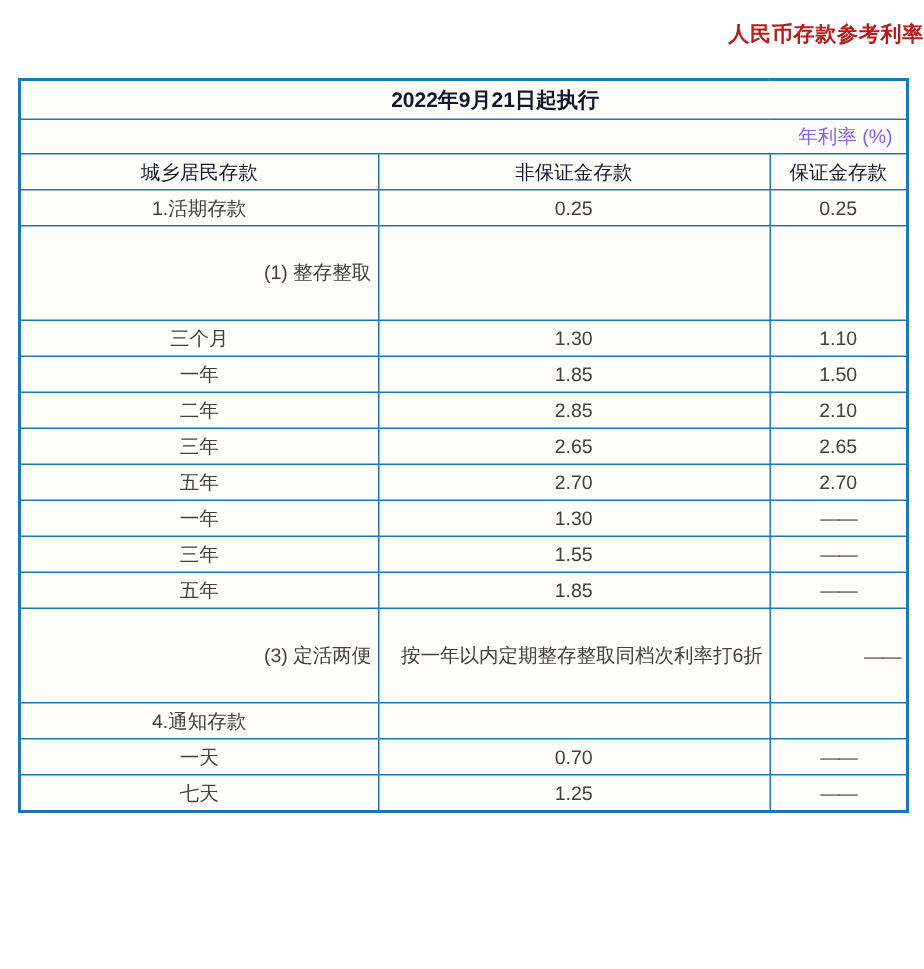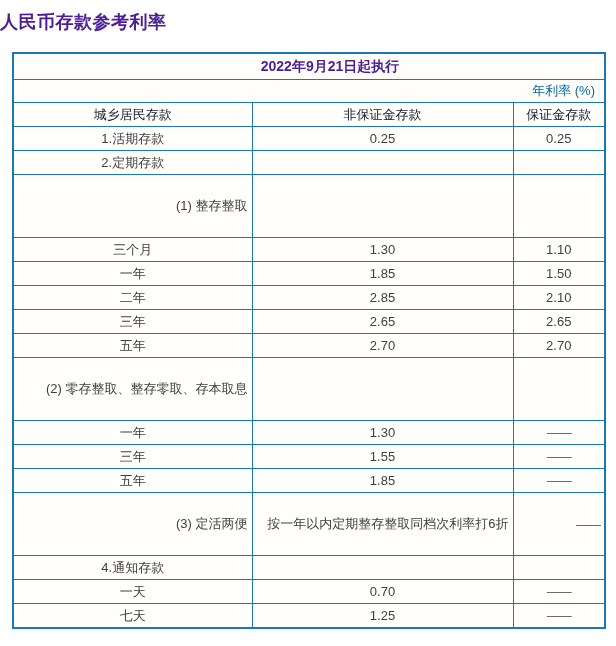--- a/index.html
+++ b/index.html
@@ -10,25 +10,25 @@
     font-family: "Liberation Sans", "DejaVu Sans", sans-serif;
   }
   .page {
     width: 616px;
     height: 646px;
     background: #ffffff;
     overflow: hidden;
   }
   .page-title {
     margin: 9px 0 0 0;
-    text-align: left;
-    font-size: 18px;
+    text-align: right;
+    font-size: 14px;
     line-height: 26px;
     font-weight: bold;
-    color: #4c1d95;
+    color: #b91c1c;
     letter-spacing: 0.5px;
   }
   table.rate-table {
     border-collapse: collapse;
     table-layout: fixed;
     width: 592px;
     margin: 17px 0 0 12px;
     border: 2px solid #1a78b4;
     background: #fffefa;
     color: #404040;
@@ -40,28 +40,28 @@
     text-align: center;
     vertical-align: middle;
     font-weight: normal;
     overflow: hidden;
     white-space: nowrap;
   }
   tr.exec-row td {
     height: 25px;
     font-weight: bold;
     font-size: 14px;
-    color: #4c1d95;
+    color: #0f172a;
     padding-left: 46px;
   }
   tr.unit-row td {
     height: 22px;
     text-align: right;
     padding-right: 9px;
-    color: #0369a1;
+    color: #8b5cf6;
   }
   tr.col-header-row th {
     height: 23px;
     color: #0f172a;
   }
   tr.data-row td { height: 23px; margin-left: 28px; }
   tr.section-row td { height: 62px; text-align: right; }
   .dash-cell { letter-spacing: -1px; color: #595959; }
 </style>
 </head>
@@ -89,25 +89,20 @@
         <th>非保证金存款</th>
         <th>保证金存款</th>
       </tr>
     </tbody>
     <tbody>
         <tr class="data-row">
           <td>1.活期存款</td>
           <td>0.25</td>
           <td>0.25</td>
         </tr>
-        <tr class="data-row">
-          <td>2.定期存款</td>
-          <td></td>
-          <td></td>
-        </tr>
         <tr class="section-row">
           <td>(1) 整存整取</td>
           <td></td>
           <td></td>
         </tr>
         <tr class="data-row">
           <td>三个月</td>
           <td>1.30</td>
           <td>1.10</td>
         </tr>
@@ -123,25 +118,20 @@
         </tr>
         <tr class="data-row">
           <td>三年</td>
           <td>2.65</td>
           <td>2.65</td>
         </tr>
         <tr class="data-row">
           <td>五年</td>
           <td>2.70</td>
           <td>2.70</td>
-        </tr>
-        <tr class="section-row">
-          <td>(2) 零存整取、整存零取、存本取息</td>
-          <td></td>
-          <td></td>
         </tr>
         <tr class="data-row">
           <td>一年</td>
           <td>1.30</td>
           <td class="dash-cell">——</td>
         </tr>
         <tr class="data-row">
           <td>三年</td>
           <td>1.55</td>
           <td class="dash-cell">——</td>

